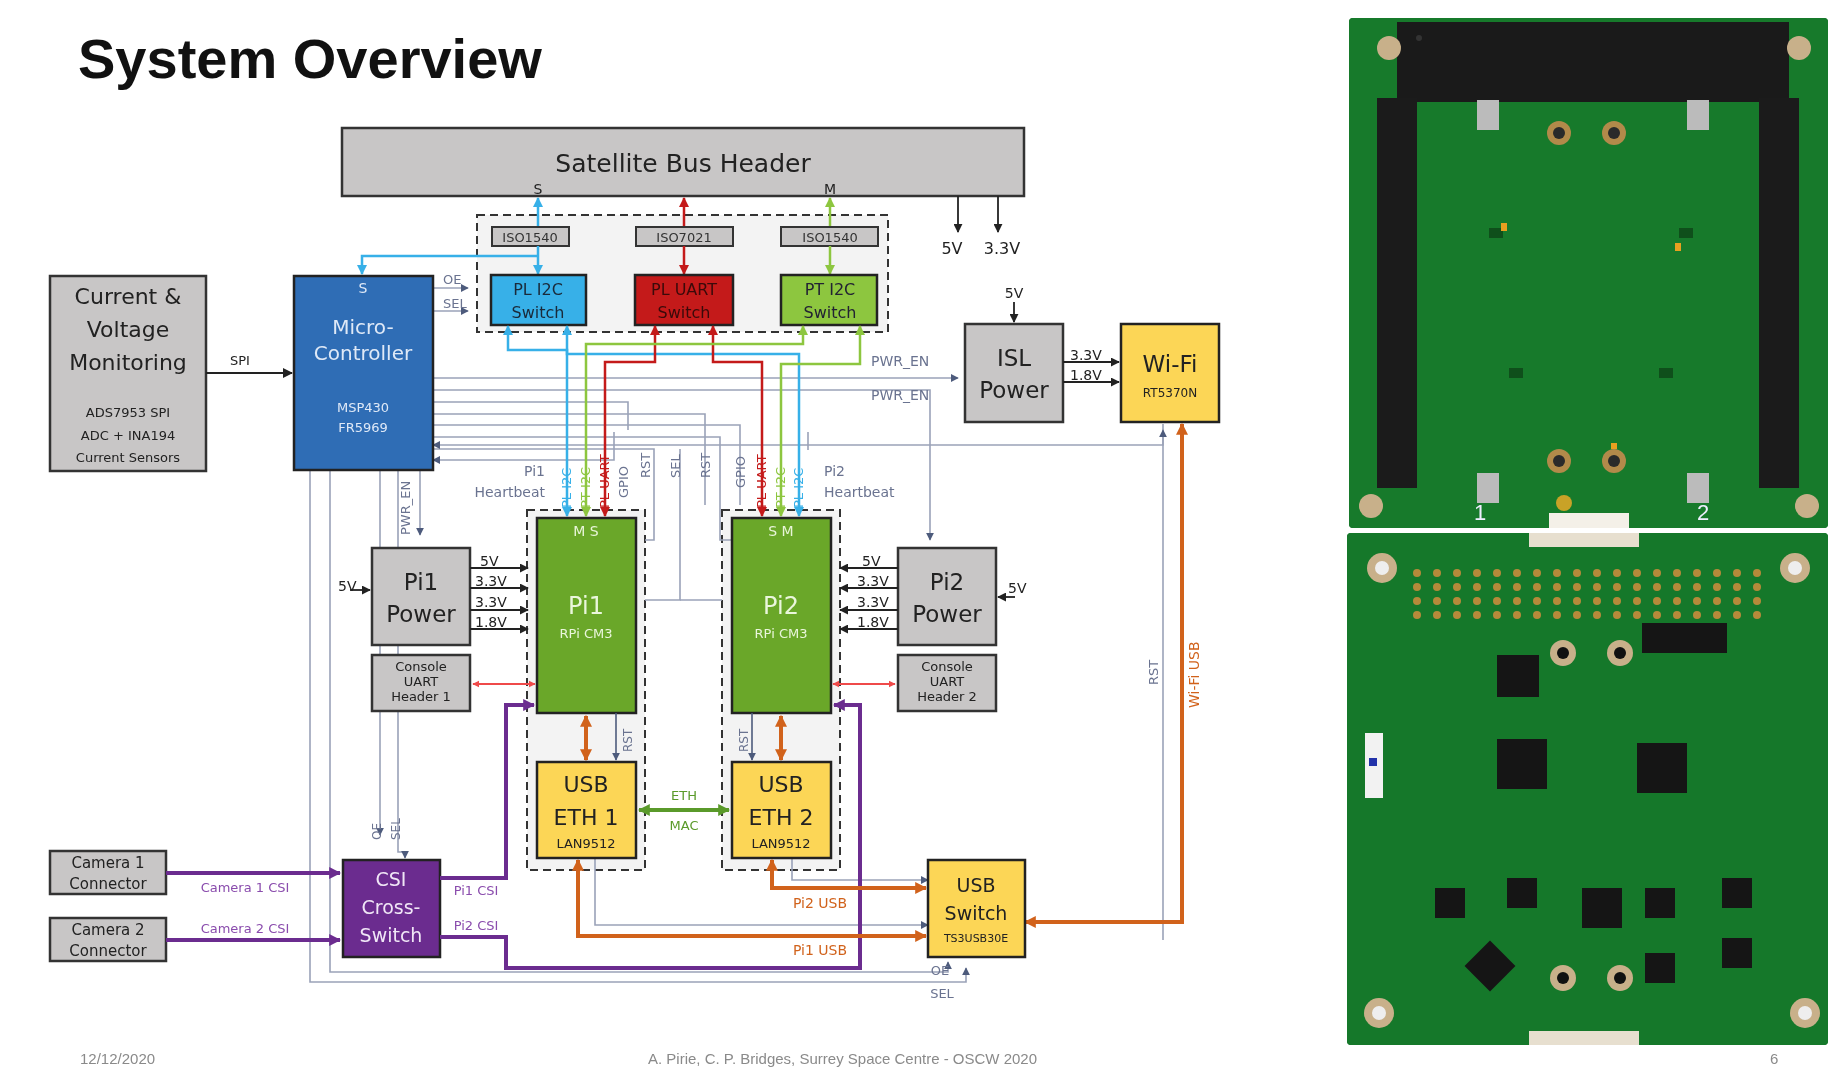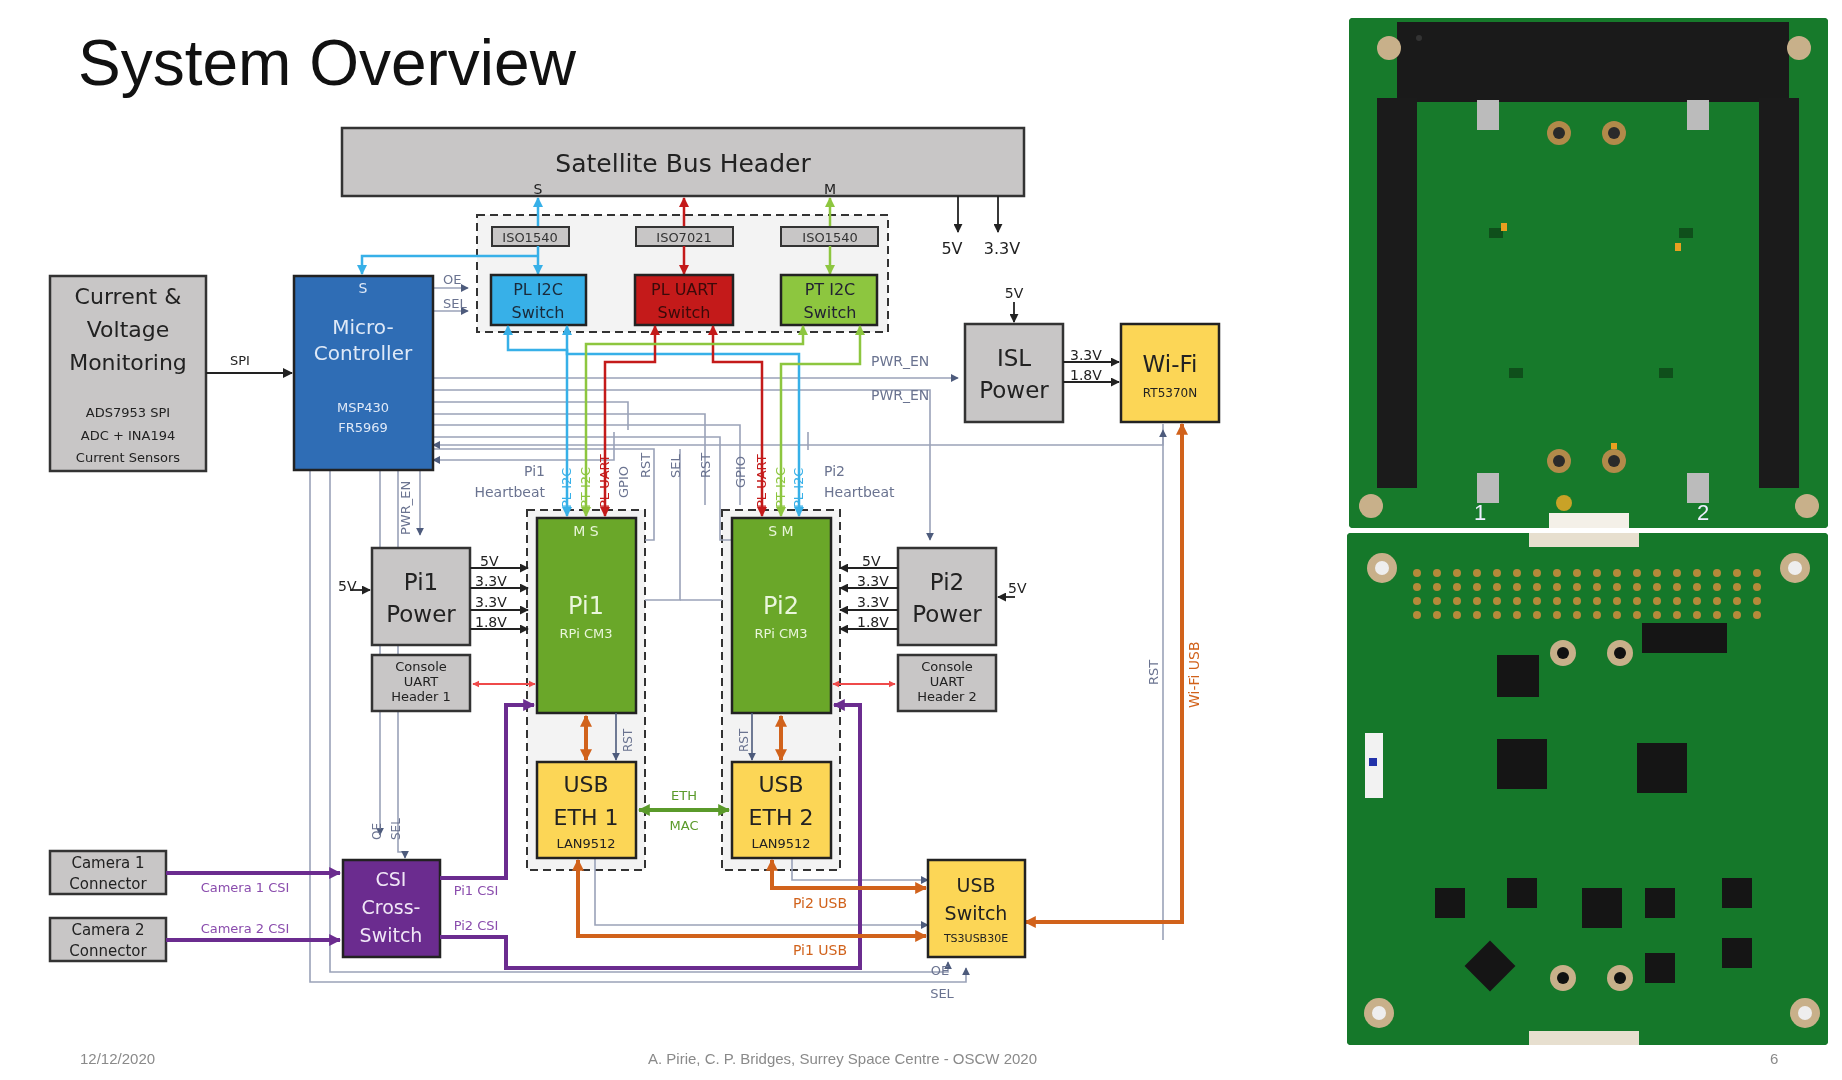--- a/index.html
+++ b/index.html
@@ -1,17 +1,17 @@
 <!DOCTYPE html>
 <html><head>
 <meta charset="utf-8">
 <style>
   html,body{margin:0;padding:0;background:#ffffff;}
   body{width:1842px;height:1080px;position:relative;overflow:hidden;font-family:"Liberation Sans","DejaVu Sans",sans-serif;}
-  .title{position:absolute;left:78px;top:26px;font-size:64px;color:#111;font-family:"Liberation Sans",sans-serif;letter-spacing:0px;font-weight:400;}
+  .title{position:absolute;left:78px;top:26px;font-size:56px;color:#111;font-family:"Liberation Sans",sans-serif;letter-spacing:0px;font-weight:700;}
   .footer{position:absolute;top:1050px;font-size:15px;color:#8a8a8a;font-family:"Liberation Sans",sans-serif;}
   svg.diagram{position:absolute;left:0;top:0;}
   .box-text{font-family:"DejaVu Sans",sans-serif;}
   .photo{position:absolute;overflow:hidden;border-radius:4px;}
 </style>
 </head>
 <body>
 
 <div class="title">System Overview</div>
 

